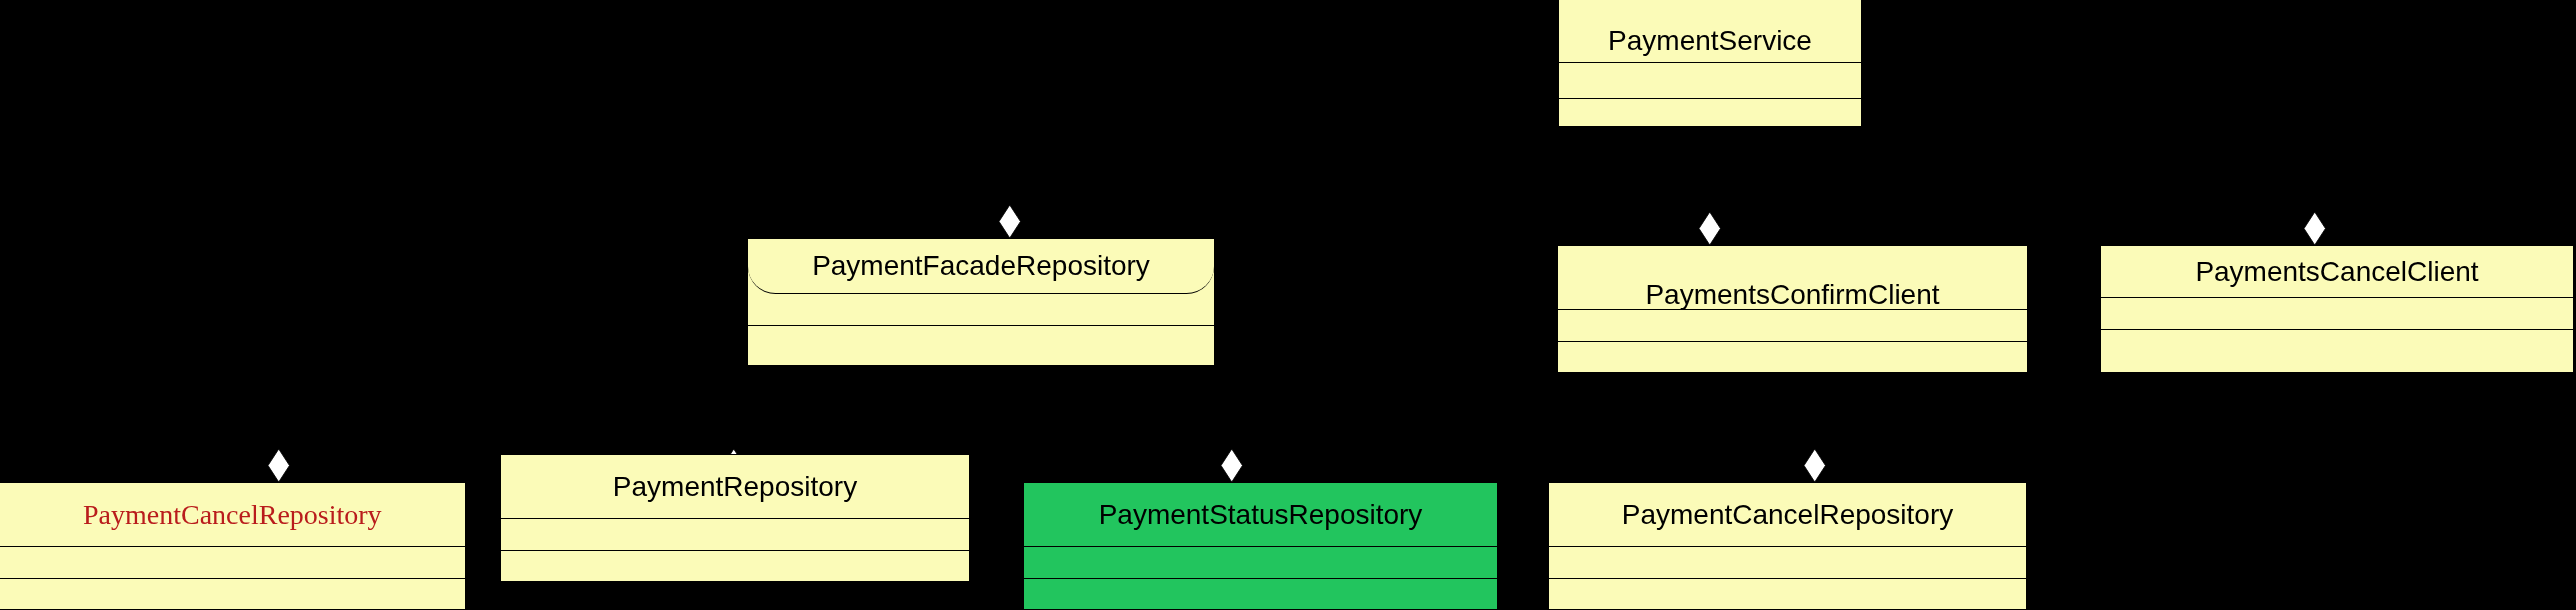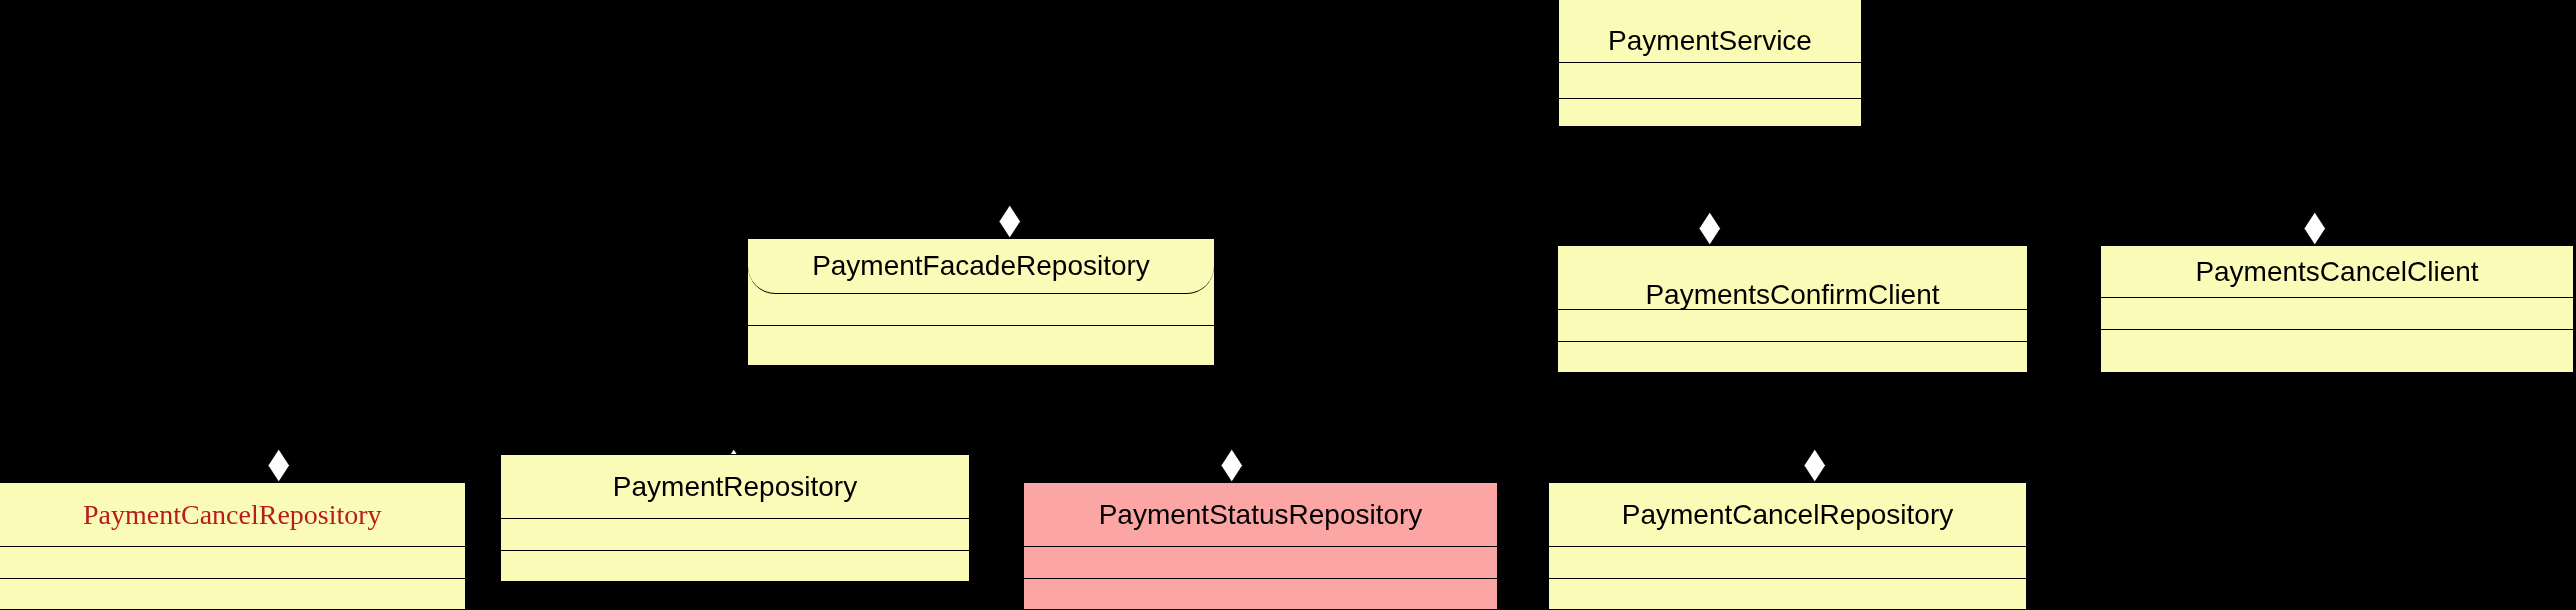--- a/index.html
+++ b/index.html
@@ -114,21 +114,21 @@
     <div class="uml-class" style="left: 500px; top: 454px; width: 470px; height: 128px; background: rgb(251, 251, 184); border-color: rgb(0, 0, 0);">
       <div class="uml-name-compartment" style="height: 64px; color: rgb(0, 0, 0);">
         <span>PaymentRepository</span>
       </div>
       <div class="uml-attr-compartment" style="height: 32px; border-bottom-color: rgb(0, 0, 0);"></div>
       <div class="uml-op-compartment"></div>
     </div>
     <svg class="aggregation-diamond" width="21.5" height="33" viewBox="0 0 26 40" style="left: 1221px; top: 449px;">
       <polygon points="13,0 26,20 13,40 0,20" fill="#FFFFFF" stroke="#000000" stroke-width="1"></polygon>
     </svg>
-    <div class="uml-class" style="left: 1023px; top: 482px; width: 475px; height: 128px; background: #fca5a5; border-color: rgb(0, 0, 0);">
+    <div class="uml-class" style="left: 1023px; top: 482px; width: 475px; height: 128px; background: #22c55e; border-color: rgb(0, 0, 0);">
       <div class="uml-name-compartment" style="height: 64px; color: rgb(0, 0, 0);">
         <span>PaymentStatusRepository</span>
       </div>
       <div class="uml-attr-compartment" style="height: 32px; border-bottom-color: rgb(0, 0, 0);"></div>
       <div class="uml-op-compartment"></div>
     </div>
     <svg class="aggregation-diamond" width="21.5" height="33" viewBox="0 0 26 40" style="left: 1804px; top: 449px;">
       <polygon points="13,0 26,20 13,40 0,20" fill="#FFFFFF" stroke="#000000" stroke-width="1"></polygon>
     </svg>
     <div class="uml-class" style="left: 1548px; top: 482px; width: 479px; height: 128px; background: rgb(251, 251, 184); border-color: rgb(0, 0, 0);">

